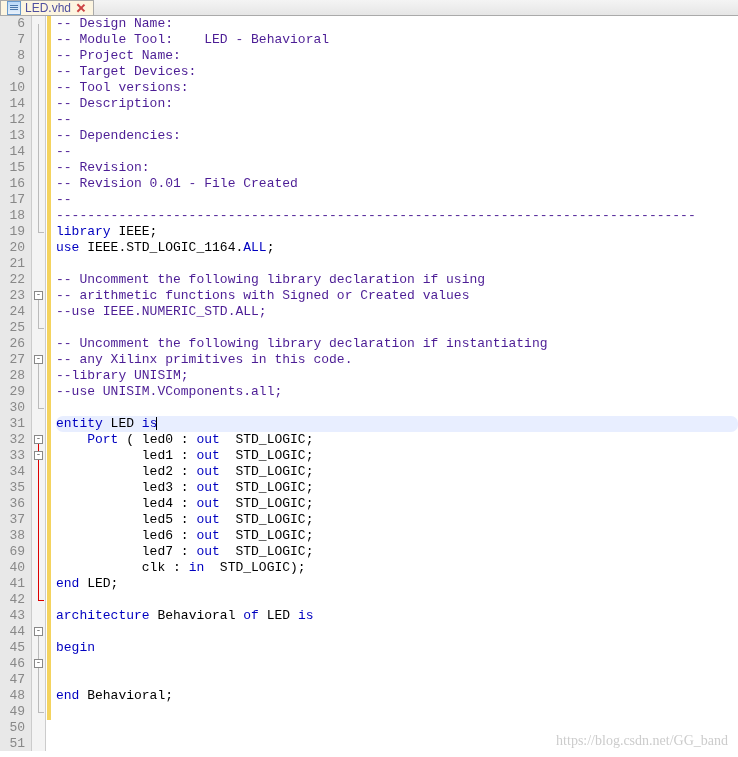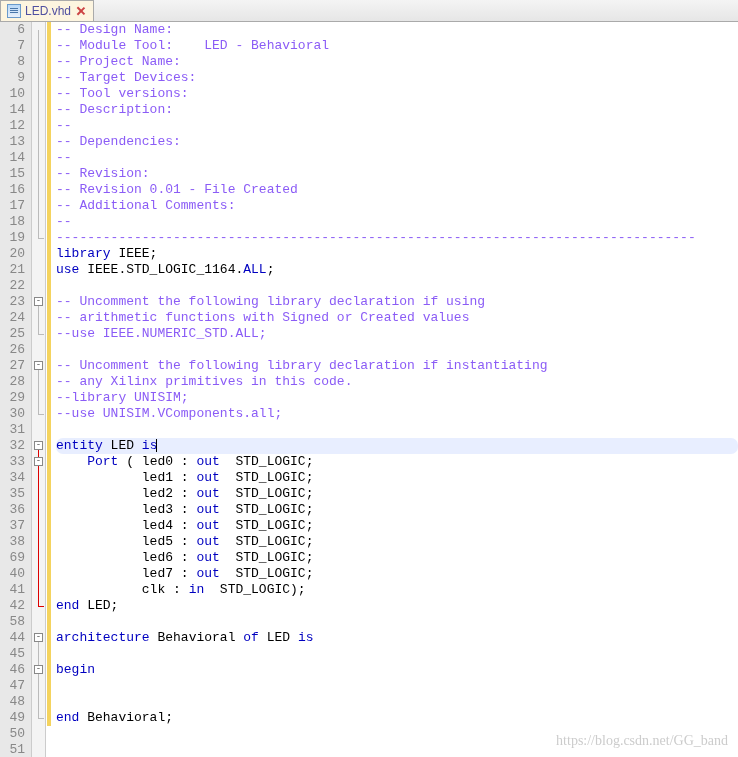--- a/index.html
+++ b/index.html
@@ -8,21 +8,21 @@
     font-size: 13px;
     background: #fff;
     width: 738px;
     height: 757px;
     overflow: hidden;
     position: relative;
   }
   .tab-bar {
     background: linear-gradient(#f4f4f4, #e6e6e6);
     border-bottom: 1px solid #aaa;
-    height: 22px;
+    height: 16px;
     display: flex;
     align-items: stretch;
   }
   .tab {
     background: #fdf5e0;
     border: 1px solid #aaa;
     border-bottom: none;
     display: flex;
     align-items: center;
     padding: 0 6px;
@@ -122,21 +122,21 @@
     line-height: 16px;
     white-space: pre;
   }
   .line-hl {
     background: #e8eeff;
     width:100%;
     border-radius:7px;
   }
 
   
-  .tok-comment { color: #8b5cf6; }
+  .tok-comment { color: #4c1d95; }
   .tok-keyword { color: #0000c0; }
 
   .watermark {
     position: absolute;
     right: 10px;
     bottom: 8px;
     color: #ccc;
     font-family: Liberation Serif, serif;
     font-size: 14px;
     pointer-events: none;
@@ -195,21 +195,21 @@
       <div>33</div>
       <div>34</div>
       <div>35</div>
       <div>36</div>
       <div>37</div>
       <div>38</div>
       <div>69</div>
       <div>40</div>
       <div>41</div>
       <div>42</div>
-      <div>58</div>
+      <div>43</div>
       <div>44</div>
       <div>45</div>
       <div>46</div>
       <div>47</div>
       <div>48</div>
       <div>49</div>
       <div>50</div>
       <div>51</div>
     </div>
   <div class="fold-col" id="foldcol">
@@ -283,21 +283,20 @@
       <div class="line "><span class="tok-comment">-- Module Tool:    LED - Behavioral </span></div>
       <div class="line "><span class="tok-comment">-- Project Name: </span></div>
       <div class="line "><span class="tok-comment">-- Target Devices: </span></div>
       <div class="line "><span class="tok-comment">-- Tool versions: </span></div>
       <div class="line "><span class="tok-comment">-- Description: </span></div>
       <div class="line "><span class="tok-comment">--</span></div>
       <div class="line "><span class="tok-comment">-- Dependencies: </span></div>
       <div class="line "><span class="tok-comment">--</span></div>
       <div class="line "><span class="tok-comment">-- Revision: </span></div>
       <div class="line "><span class="tok-comment">-- Revision 0.01 - File Created</span></div>
-      <div class="line "><span class="tok-comment">-- Additional Comments: </span></div>
       <div class="line "><span class="tok-comment">--</span></div>
       <div class="line "><span class="tok-comment">----------------------------------------------------------------------------------</span></div>
       <div class="line "><span class="tok-keyword">library</span> IEEE;</div>
       <div class="line "><span class="tok-keyword">use</span> IEEE.STD_LOGIC_1164.<span class="tok-keyword">ALL</span>;</div>
       <div class="line ">&nbsp;</div>
       <div class="line "><span class="tok-comment">-- Uncomment the following library declaration if using</span></div>
       <div class="line "><span class="tok-comment">-- arithmetic functions with Signed or Created values</span></div>
       <div class="line "><span class="tok-comment">--use IEEE.NUMERIC_STD.ALL;</span></div>
       <div class="line ">&nbsp;</div>
       <div class="line "><span class="tok-comment">-- Uncomment the following library declaration if instantiating</span></div>

